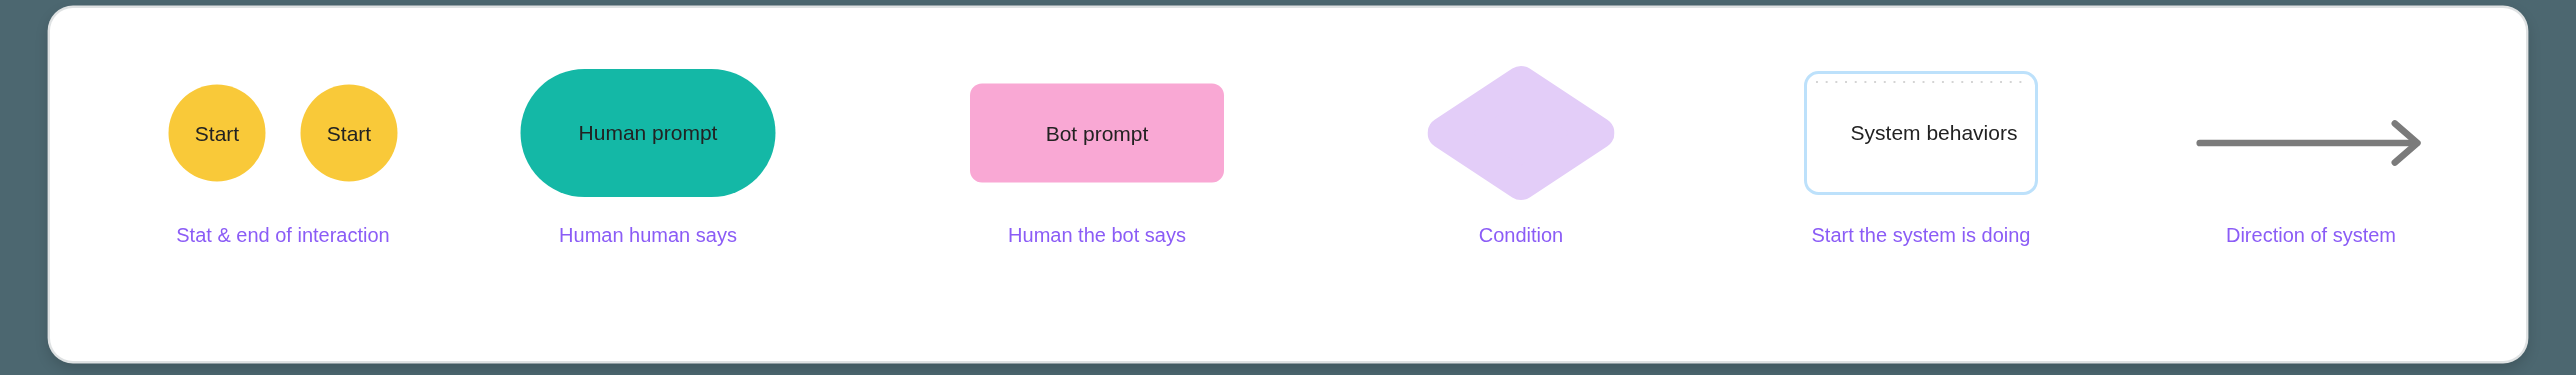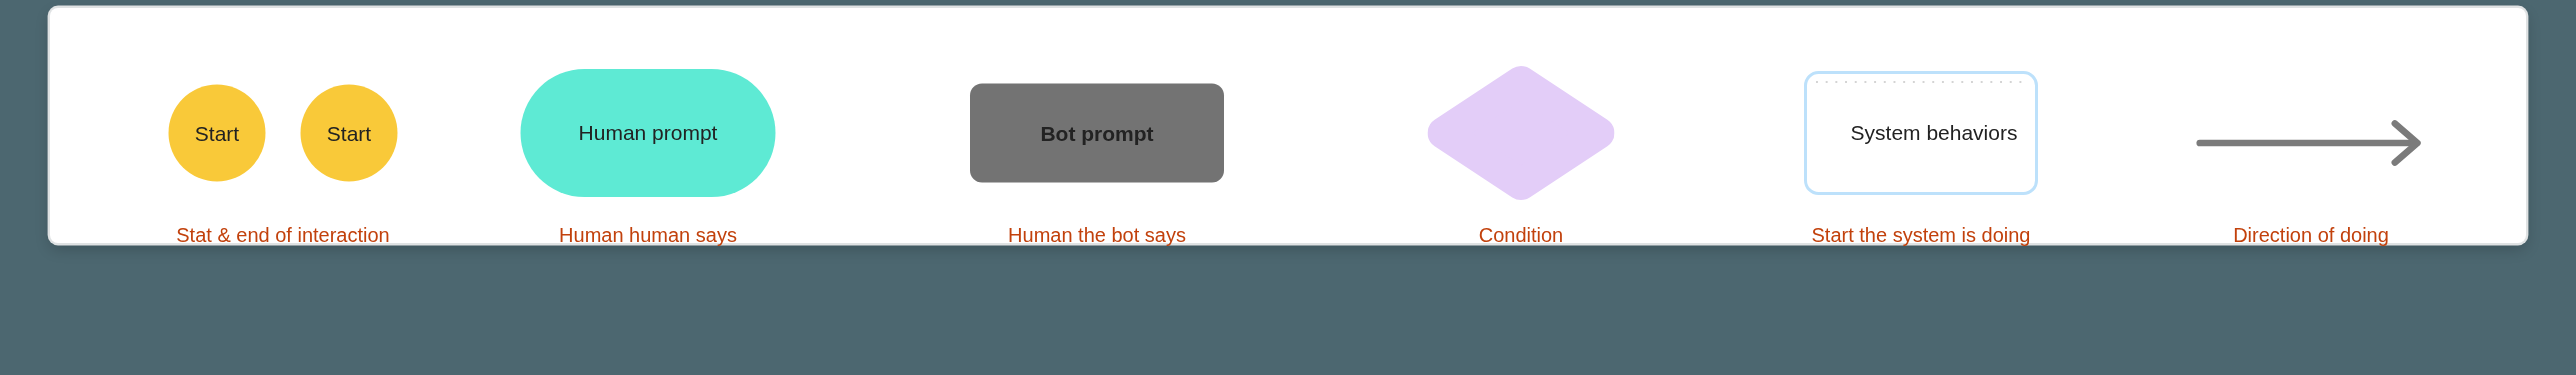--- a/index.html
+++ b/index.html
@@ -1,24 +1,24 @@
 <!DOCTYPE html>
 <html style="font-size:9.7px"><head>
 <meta charset="utf-8">
 <style>
   html,body{margin:0;padding:0;}
   body{font-family:"Liberation Sans",sans-serif;}
   #canvas{position:relative;width:2576px;height:375px;background:#4C6770;overflow:hidden;}
-  .card{position:absolute;left:50px;top:8px;width:2476px;height:235px;background:#FFFFFF;
-        border-radius:8px;box-shadow:0 0 0 2.4px #DFE2E3,0 6px 14.6px rgba(0,0,0,0.20);}
+  .card{position:absolute;left:50px;top:8px;width:2476px;height:353px;background:#FFFFFF;
+        border-radius:23px;box-shadow:0 0 0 2.4px #DFE2E3,0 6px 14.6px rgba(0,0,0,0.20);}
   .item{position:absolute;top:0;bottom:0;width:0;}
   .shape-wrap{position:absolute;left:0;top:125px;transform:translate(-50%,-50%);
               display:flex;align-items:center;justify-content:center;}
   .caption{position:absolute;left:0;top:227px;transform:translate(-50%,-50%);
-           white-space:nowrap;font-size:20px;color:#c2410c;}
+           white-space:nowrap;font-size:20px;color:#8b5cf6;}
   .shape-label{font-size:21px;color:#222222;white-space:nowrap;}
   .circle-pair{gap:35px;}
   .circle{width:97px;height:97px;border-radius:50%;display:flex;align-items:center;justify-content:center;}
   .pill{width:255px;height:128px;border-radius:64px;display:flex;align-items:center;justify-content:center;}
   .rect{width:254px;height:99px;border-radius:12px;display:flex;align-items:center;justify-content:center;}
   .sysbox{position:relative;width:234px;height:124px;border:3.7px solid;border-radius:14.6px;
           display:flex;align-items:center;justify-content:center;box-sizing:border-box;padding-left:26px;}
   .sysbox .dots{position:absolute;left:8.5px;right:8.5px;top:7.3px;height:2.4px;
                 background-image:radial-gradient(circle at 1.2px 1.2px,#C6C6C6 1.1px,transparent 1.3px);
                 background-size:9.7px 2.4px;background-repeat:repeat-x;opacity:.75;pointer-events:none;}
@@ -37,30 +37,30 @@
         </div>
         <div class="circle" style="background-color: rgb(249, 201, 57);">
           <span class="shape-label">Start</span>
         </div>
       </div>
       <div class="caption">Stat &amp; end of interaction</div>
     </div>
 
     <div class="item" style="left:598px">
       <div class="shape-wrap">
-        <div class="pill" style="background-color: #5eead4;">
+        <div class="pill" style="background-color: #14b8a6;">
           <span class="shape-label">Human prompt</span>
         </div>
       </div>
       <div class="caption">Human human says</div>
     </div>
 
     <div class="item" style="left:1047px">
       <div class="shape-wrap">
-        <div class="rect" style="background-color: #737373; font-weight: bold;">
+        <div class="rect" style="background-color: #f9a8d4;">
           <span class="shape-label">Bot prompt</span>
         </div>
       </div>
       <div class="caption">Human the bot says</div>
     </div>
 
     <div class="item" style="left:1471px">
       <div class="shape-wrap">
         <svg width="187" height="134" viewBox="0 0 307 220">
           <path d="M153.5 26 L281 110 L153.5 194 L26 110 Z" stroke-width="52" stroke-linejoin="round" style="fill: rgb(227, 205, 248); stroke: rgb(227, 205, 248);"></path>
@@ -79,18 +79,18 @@
       <div class="caption">Start the system is doing</div>
     </div>
 
     <div class="item" style="left:2261px">
       <div class="shape-wrap" style="top:135px">
         <svg width="231" height="55" viewBox="0 0 380 90" style="stroke: rgb(123, 123, 123);">
           <line x1="7" y1="45" x2="361" y2="45" stroke-width="11" stroke-linecap="round"></line>
           <polyline points="328,13 365,45 328,77" fill="none" stroke-width="11" stroke-linecap="round" stroke-linejoin="round"></polyline>
         </svg>
       </div>
-      <div class="caption">Direction of doing</div>
+      <div class="caption">Direction of system</div>
     </div>
 
   </div>
 </div>
 
 
 </body></html>

